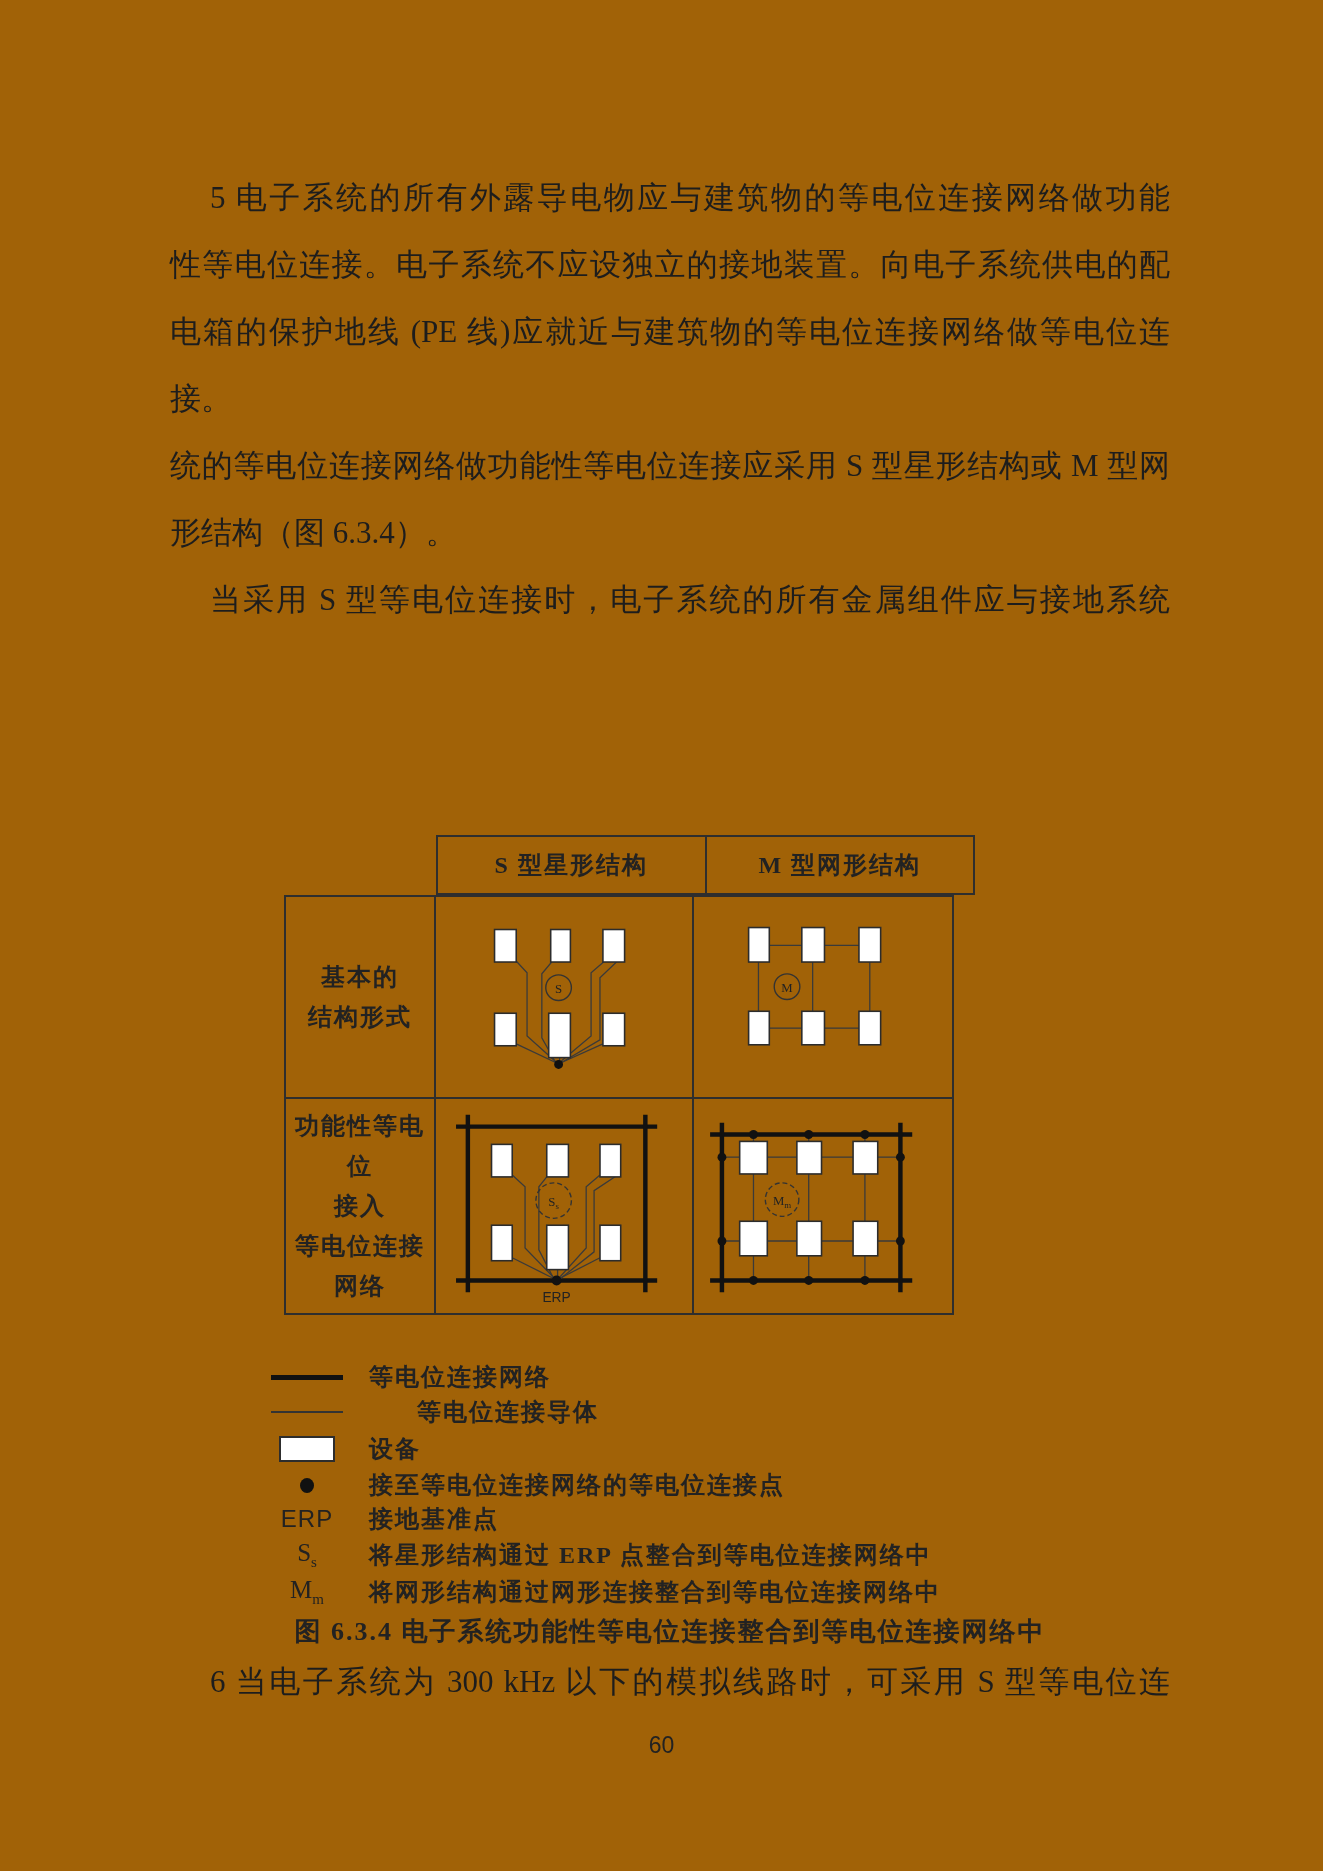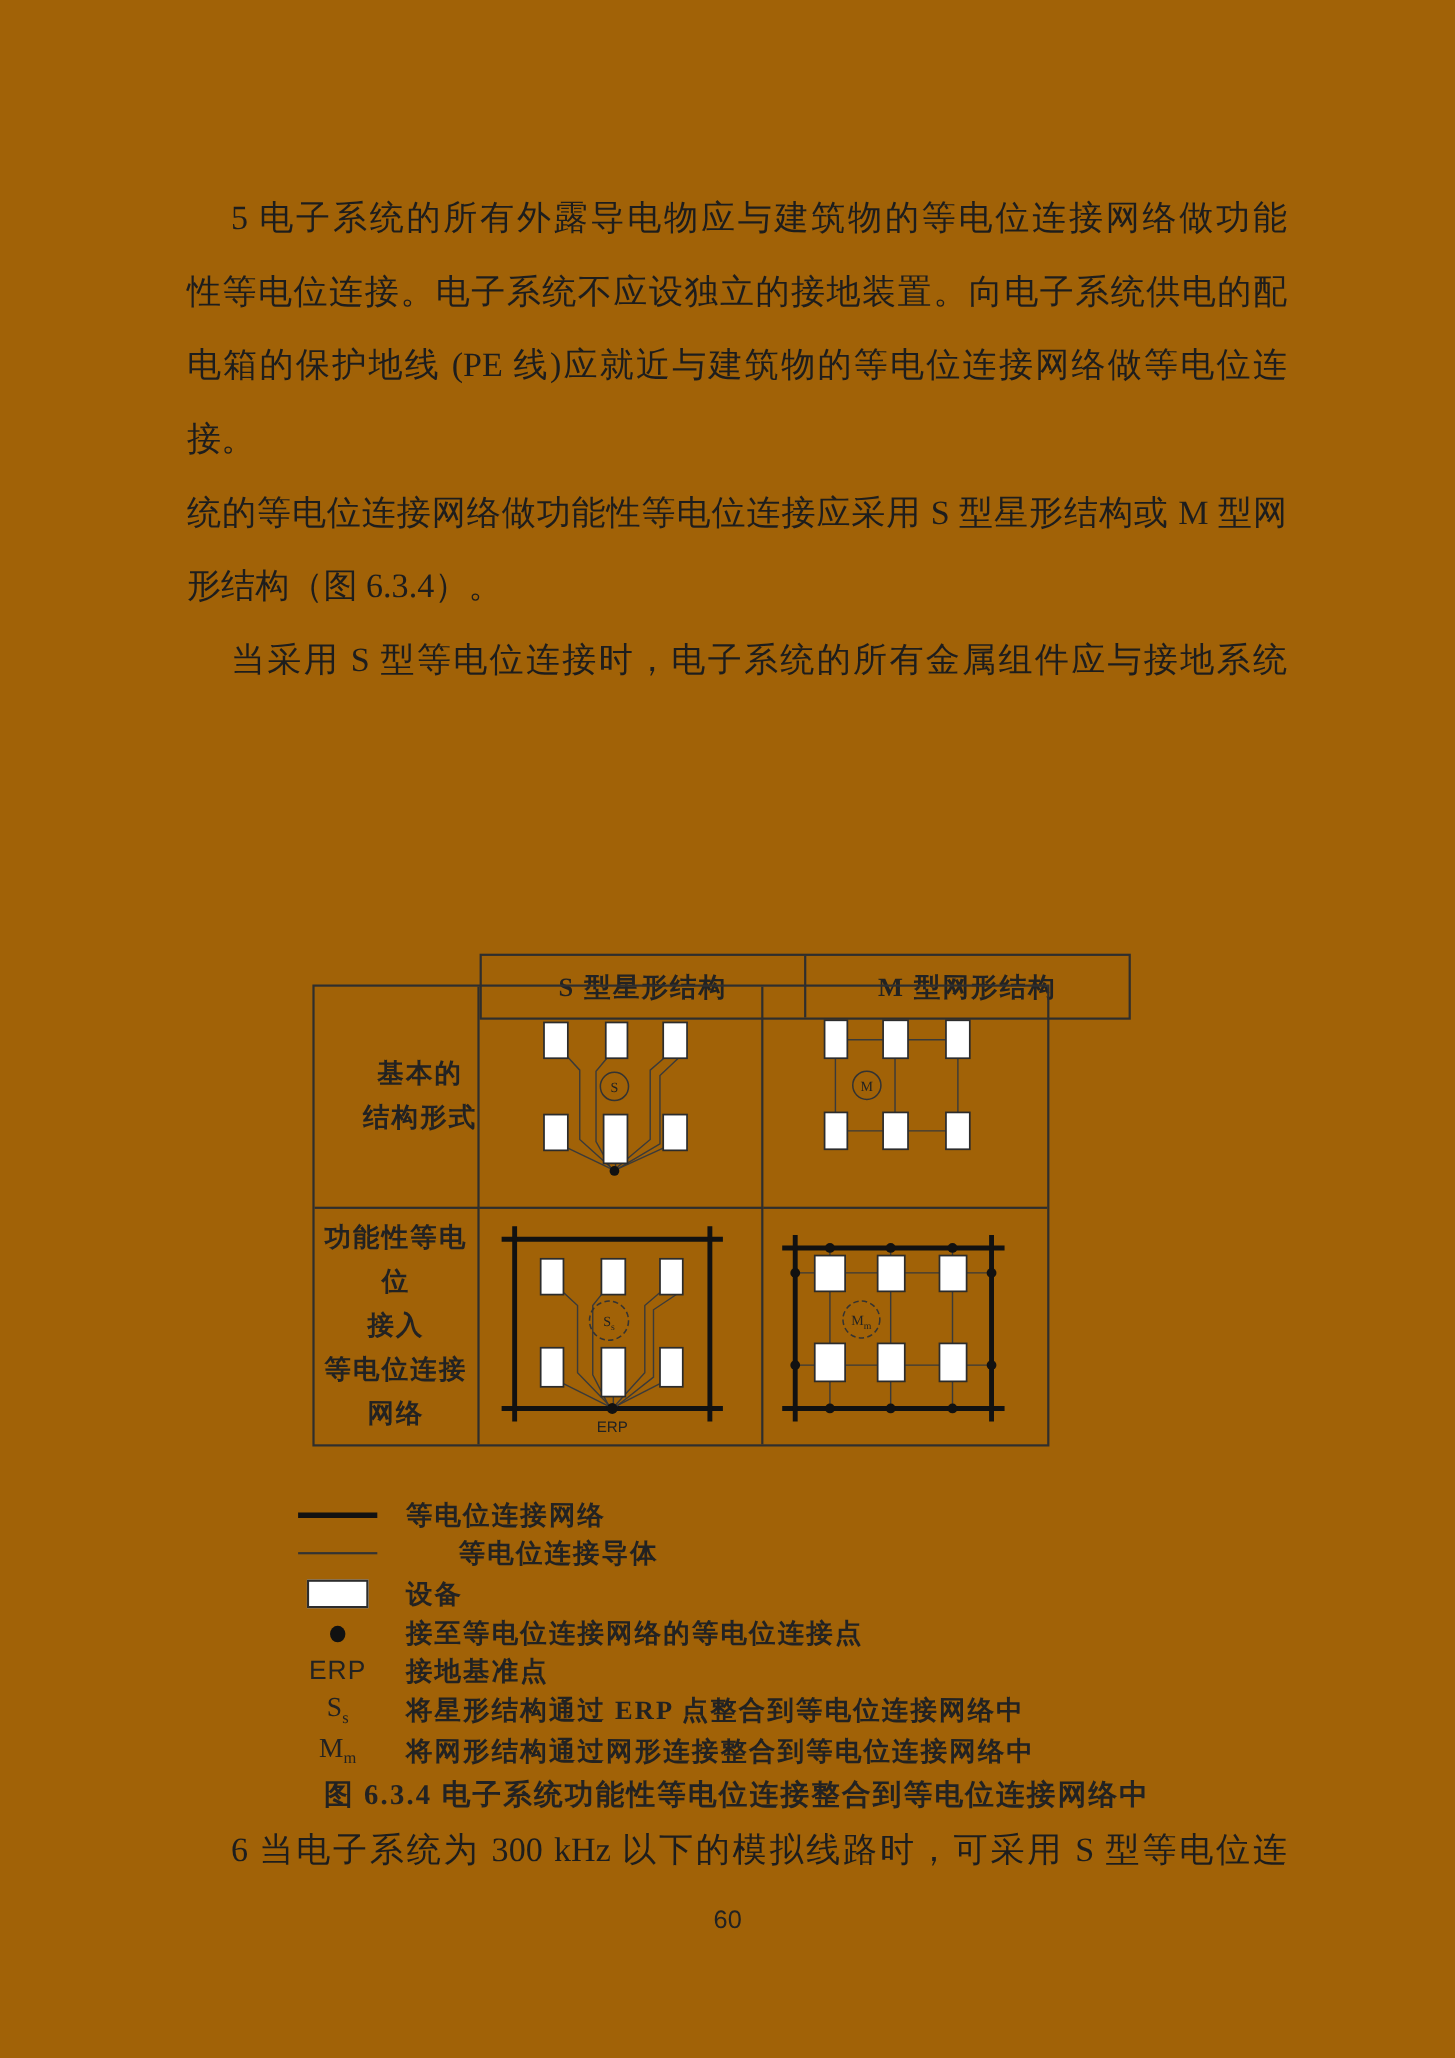--- a/index.html
+++ b/index.html
@@ -8,30 +8,30 @@
     margin:0 auto;font-family:"Liberation Serif", serif;color:#1c1c1c;
     overflow:hidden;
   }
   
   .textblock{position:absolute;left:170px;width:1000px;}
   .bline{height:67px;line-height:67px;font-size:31px;white-space:nowrap;
          color:#1d1d1d;}
   .bline.just{white-space:normal;text-align:justify;text-align-last:justify;}
   .bline.indent{padding-left:40px;}
   
-  .fig-header{position:absolute;left:436px;top:835px;width:592px;height:60px;
-    border:2px solid #2e2e2e;box-sizing:border-box;display:flex;margin-top:32px;}
+  .fig-header{position:absolute;left:436px;top:835px;width:539px;height:60px;
+    border:2px solid #2e2e2e;box-sizing:border-box;display:flex;}
   .fig-header .hcell{flex:1;display:flex;align-items:center;justify-content:center;
     font-size:24px;font-weight:600;letter-spacing:2px;color:#222;}
   .fig-header .hcell + .hcell{border-left:2px solid #2e2e2e;}
   .fig-body{position:absolute;left:284px;top:895px;width:670px;height:420px;
     border:2px solid #2e2e2e;box-sizing:border-box;display:grid;
     grid-template-columns:150px 258px 1fr;grid-template-rows:202px 1fr;}
   .fig-body .cell{border-right:2px solid #2e2e2e;border-bottom:2px solid #2e2e2e;
-    box-sizing:border-box;display:flex;align-items:center;justify-content:flex-end;}
+    box-sizing:border-box;display:flex;align-items:center;justify-content:center;}
   .fig-body .cell.last-col{border-right:none;}
   .fig-body .cell.last-row{border-bottom:none;}
   .rowlabel{font-size:24px;font-weight:600;color:#222;text-align:center;
     line-height:40px;letter-spacing:2px;}
   svg .box{fill:#ffffff;stroke:#2c2c2c;stroke-width:1.6;}
   svg .thin{fill:none;stroke:#3a3a3a;stroke-width:1.3;}
   svg .thick{stroke:#111;stroke-width:4.5;}
   svg .dashc{fill:none;stroke:#333;stroke-width:1.4;stroke-dasharray:5 3;}
   svg .solidc{fill:none;stroke:#333;stroke-width:1.4;}
   svg text{font-family:"Liberation Serif",serif;fill:#222;}

